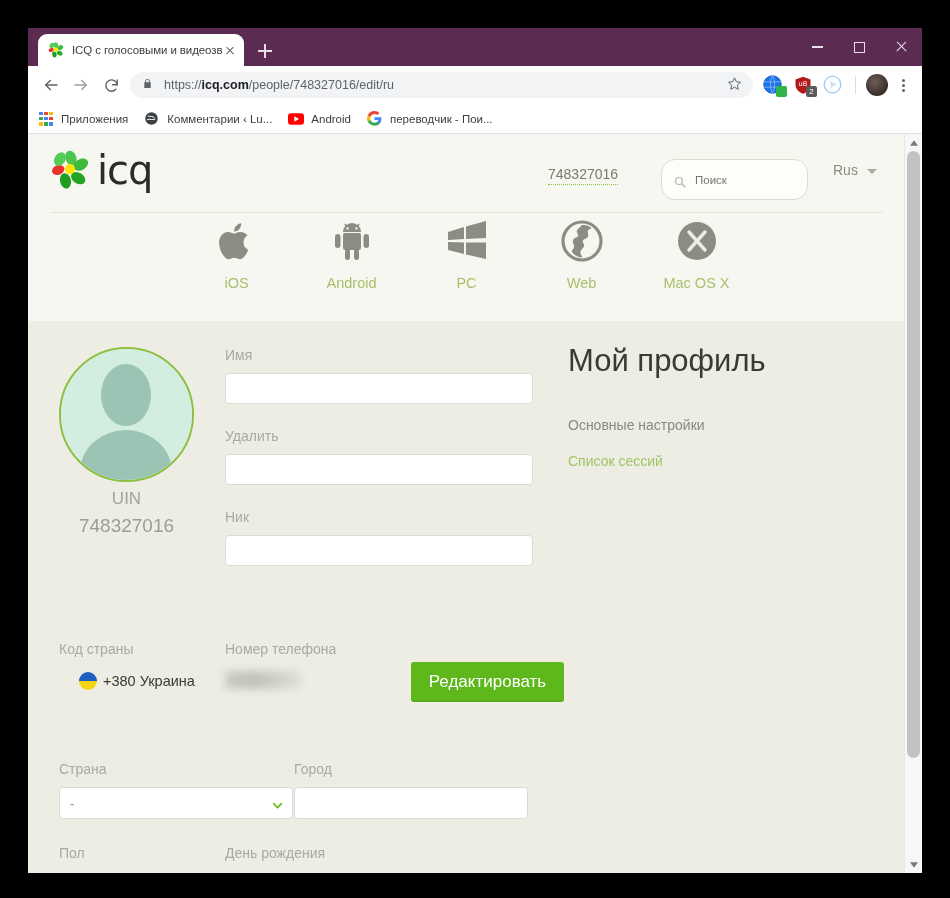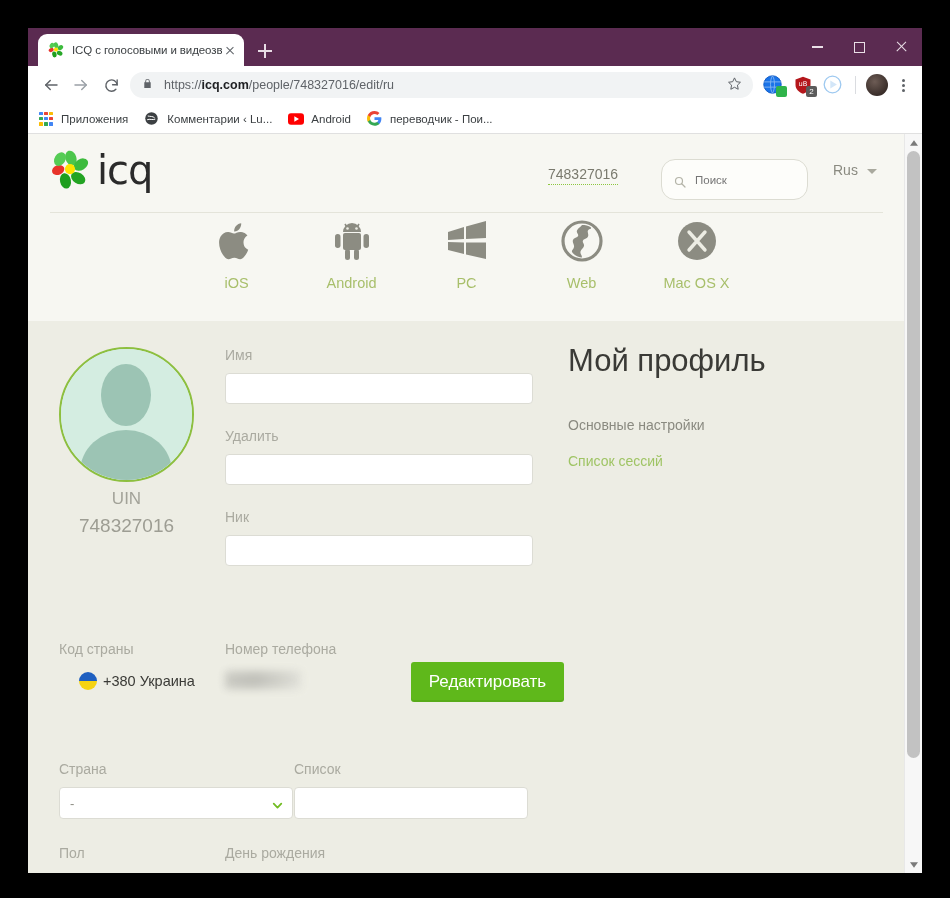--- a/index.html
+++ b/index.html
@@ -868,21 +868,21 @@
                 <span>+380 Украина</span>
               </span>
               <span class="phone-blur"></span>
               <button class="edit-btn">Редактировать</button>
             </div>
           </div>
 
           <div class="geo-row">
             <div class="geo-labels">
               <span class="lbl-country">Страна</span>
-              <span class="lbl-city">Список</span>
+              <span class="lbl-city">Город</span>
             </div>
             <div class="geo-fields">
               <div class="select-country">
                 <span class="select-value">-</span>
                 <span class="chev">
                   <svg width="13" height="13" viewBox="0 0 24 24" fill="none" stroke="#72BC23" stroke-width="3.2" stroke-linecap="round" stroke-linejoin="round">
                     <polyline points="5,8.5 12,16 19,8.5"></polyline>
                   </svg>
                 </span>
               </div>

